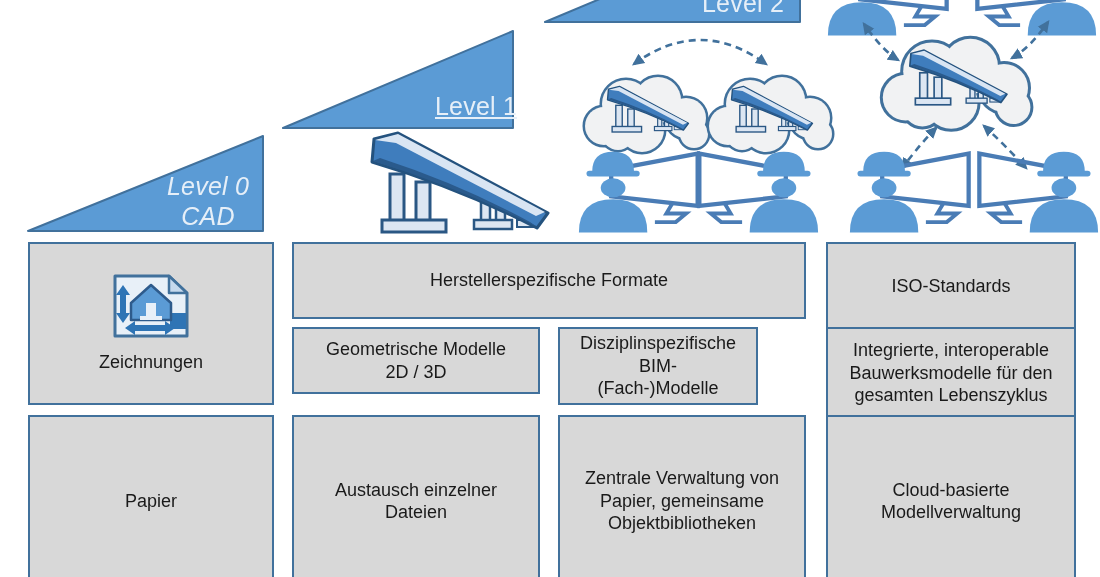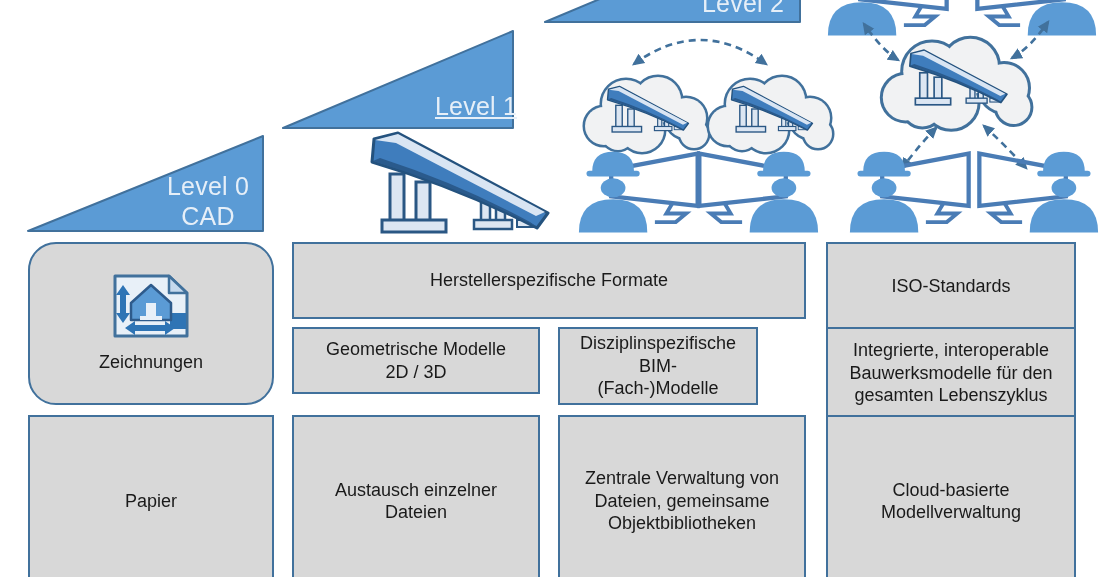--- a/index.html
+++ b/index.html
@@ -21,32 +21,32 @@
   .level-label{
     position:absolute;color:var(--label-light);font-size:25px;line-height:1.18;
     text-align:center;white-space:pre-line;letter-spacing:.2px;
   }
   .gbox{
     position:absolute;background:var(--box-fill);border:2px solid var(--border-blue);
     box-sizing:border-box;display:flex;align-items:center;justify-content:center;
     text-align:center;color:var(--text);font-size:18px;line-height:1.25;
     white-space:pre-line;padding:4px 8px;
   }
-  .gbox.col{flex-direction:column;gap:12px;border-radius:28px;}
+  .gbox.col{flex-direction:column;gap:12px;}
   #box-zeich {left:28px; top:242px; width:246px; height:163px;}
   #box-herst {left:292px; top:242px; width:514px; height:77px;}
   #box-geo   {left:292px; top:327px; width:248px; height:67px;}
   #box-disz  {left:558px; top:327px; width:200px; height:78px;}
   #box-iso   {left:826px; top:242px; width:250px; height:88px;}
   #box-integ {left:826px; top:327px; width:250px; height:92px;}
   #box-papier   {left:28px;  top:415px; width:246px; height:172px;}
   #box-austausch{left:292px; top:415px; width:248px; height:172px;}
   #box-zentrale {left:558px; top:415px; width:248px; height:172px;}
   #box-cloudb   {left:826px; top:415px; width:250px; height:172px;}
-  #lbl-l0{left:147px; top:172px; width:122px;}
+  #lbl-l0{left:147px; top:172px; width:122px;font-style:italic;}
   #lbl-l1{left:415px; top:92px;  width:122px;text-decoration:underline;}
   #lbl-l2{left:682px; top:-11px; width:122px;}
 </style>
 </head>
 <body>
 
 <div class="canvas">
 
   <svg class="topband" viewBox="0 0 1100 235" aria-hidden="true">
     <defs>
@@ -169,21 +169,21 @@
     <span>Papier</span>
   </div>
 
   <div class="gbox" id="box-austausch">
     <span>Austausch einzelner
 Dateien</span>
   </div>
 
   <div class="gbox" id="box-zentrale">
     <span>Zentrale Verwaltung von
-Dateien, gemeinsame
+Papier, gemeinsame
 Objektbibliotheken</span>
   </div>
 
   <div class="gbox" id="box-cloudb">
     <span>Cloud-basierte
 Modellverwaltung</span>
   </div>
 
 </div>
 

